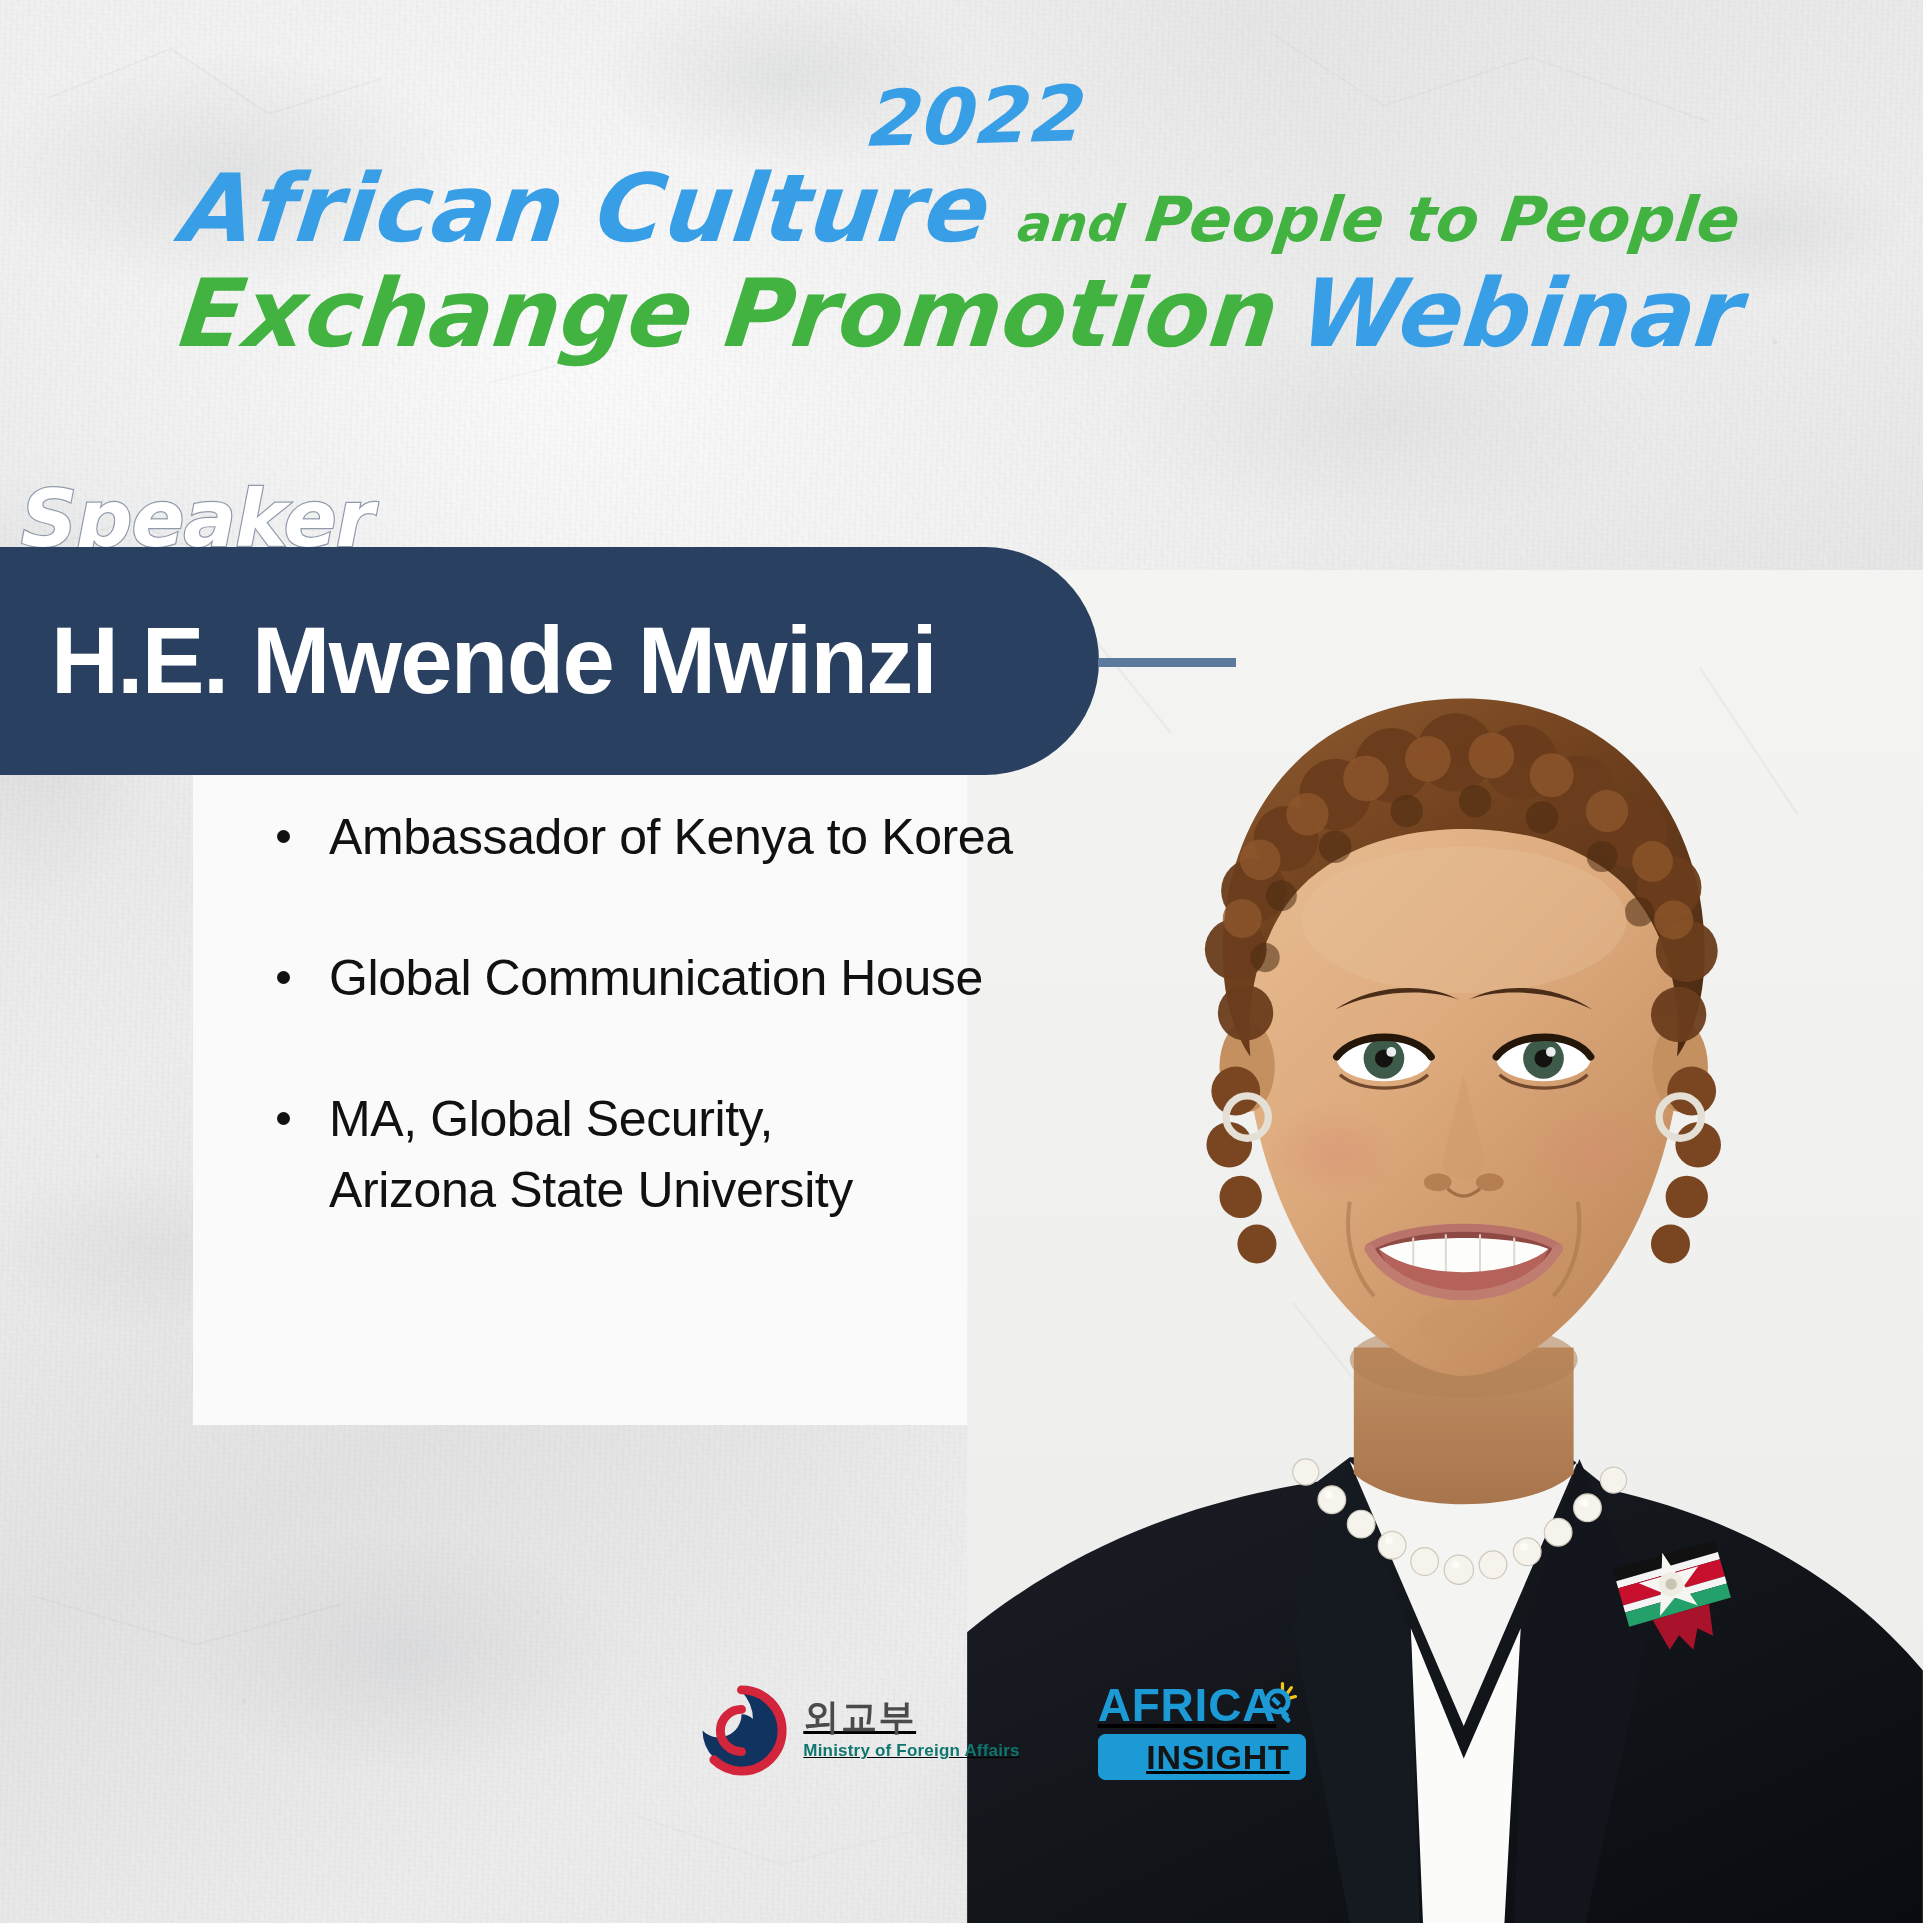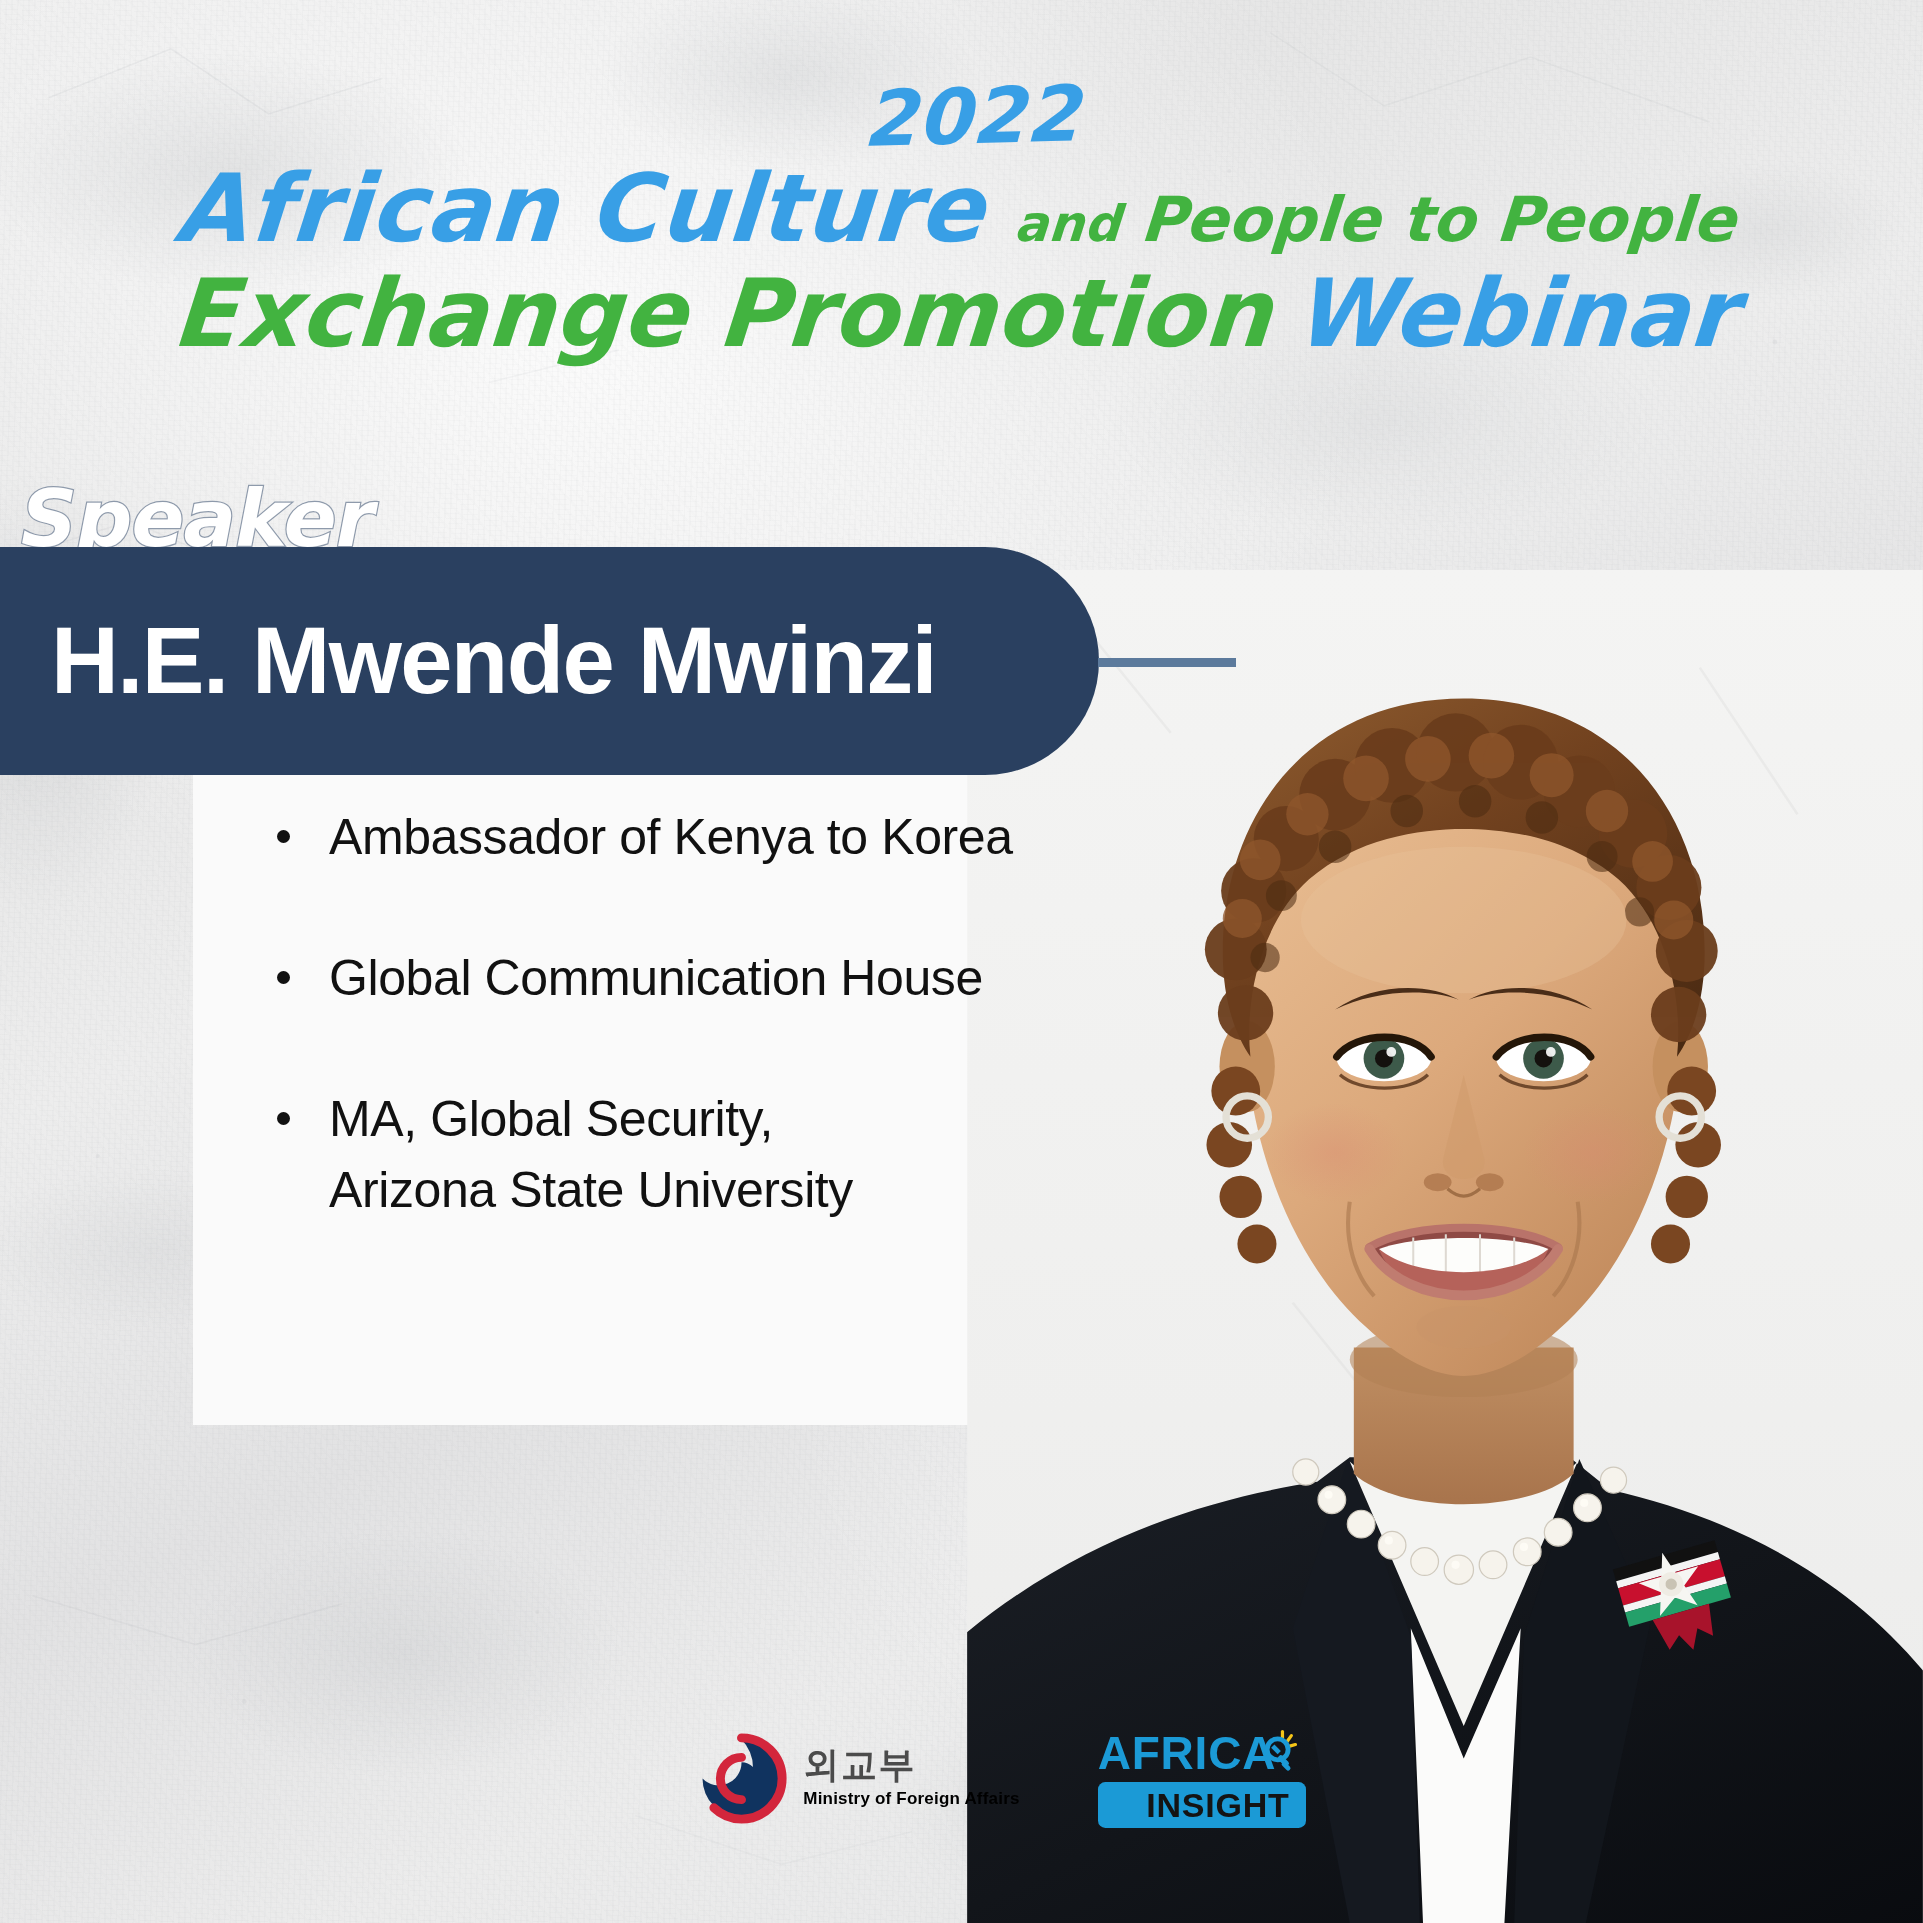--- a/index.html
+++ b/index.html
@@ -188,38 +188,39 @@
     width: 956px;
     height: 1353px;
     overflow: hidden;
   }
   .portrait svg { display: block; }
 
   
   .logo-strip {
     position: absolute;
     left: 696px;
-    top: 1728px;
+    top: 1680px;
     display: flex;
     align-items: center;
     gap: 78px;
+    text-decoration: underline;
   }
   .mofa-logo { display: flex; align-items: center; gap: 16.3px; }
   .mofa-text-kr {
     font-size: 36px;
     font-weight: 700;
     color: #4b4b4b;
     line-height: 1.0;
     letter-spacing: 1.6px;
     font-family: "DejaVu Sans", sans-serif;
   }
   .mofa-text-en {
     font-size: 17px;
     font-weight: 700;
-    color: #000000;
+    color: #0f766e;
     letter-spacing: 0.2px;
     margin-top: 6.5px;
     white-space: nowrap;
     font-family: "Liberation Sans", sans-serif;
   }
 
   .ai-logo { position: relative; width: 208px; }
   .ai-top {
     display: flex;
     align-items: flex-end;

